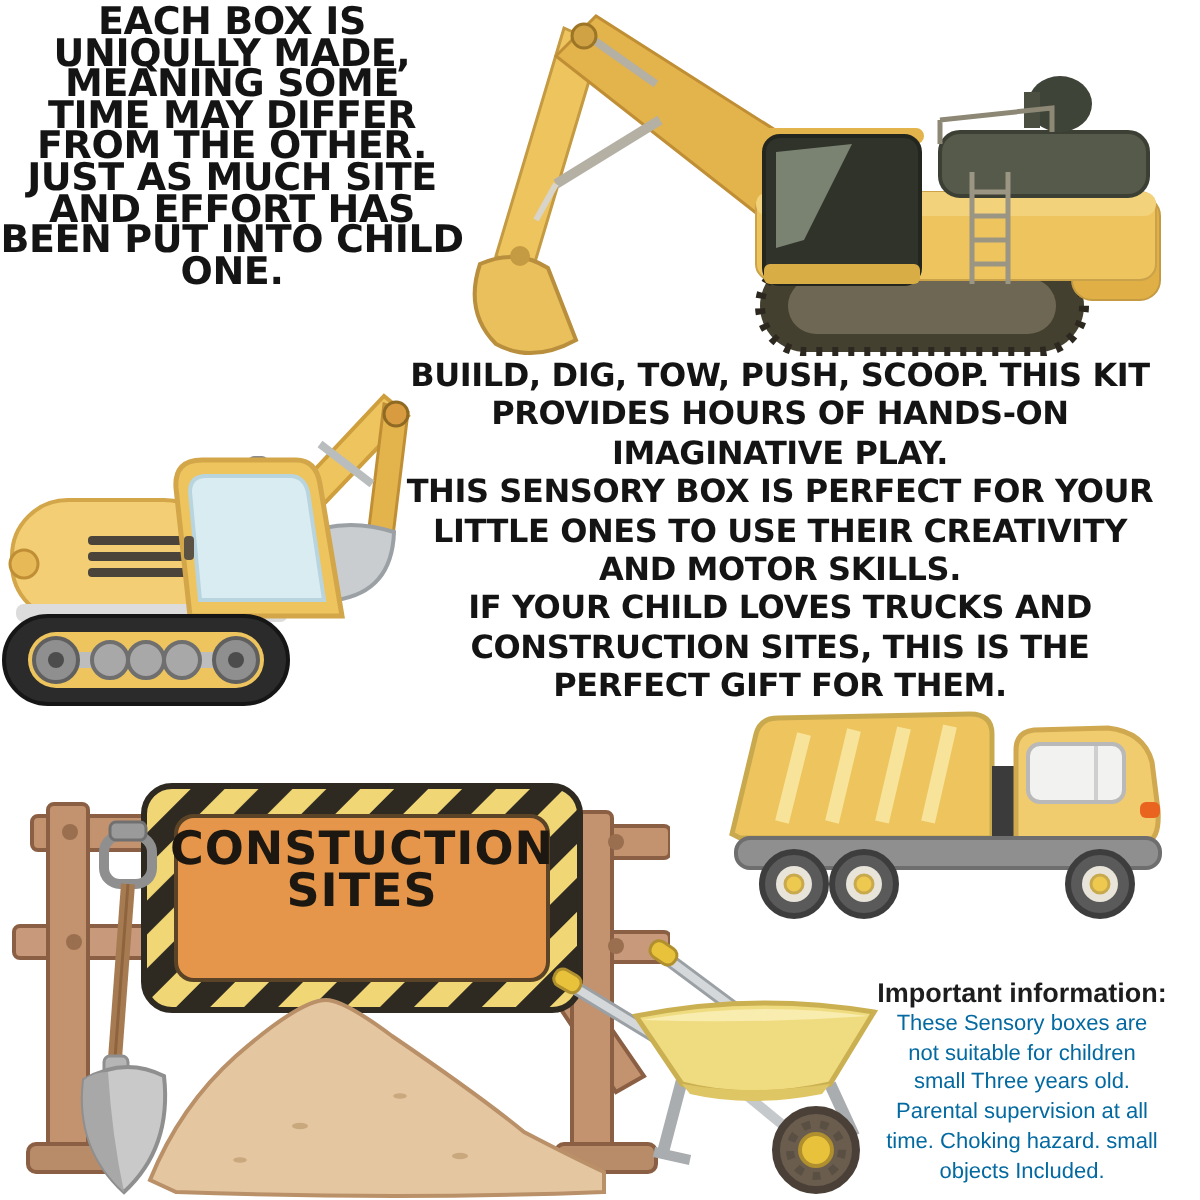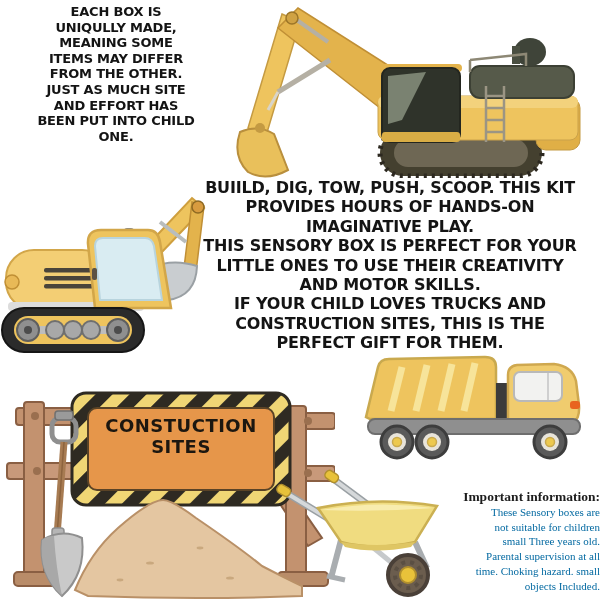--- a/index.html
+++ b/index.html
@@ -2,45 +2,45 @@
 <html><head>
 <meta charset="utf-8">
 <style>
   html,body{margin:0;padding:0;background:#ffffff;}
   .canvas{position:relative;width:600px;height:600px;background:#ffffff;overflow:hidden;
           font-family:"DejaVu Sans",sans-serif;}
   .abs{position:absolute;}
 
   
   .toon{font-weight:800;color:#141414;text-align:center;letter-spacing:-0.2px;}
-  .top-note{left:0;top:4px;width:232px;font-size:13px;line-height:15.6px;}
+  .top-note{left:0;top:4px;width:232px;font-size:19px;line-height:15.6px;}
   .mid-text{left:178px;top:178px;width:424px;font-size:16px;line-height:19.4px;}
 
   
   .sign-text{left:80px;top:415px;width:202px;text-align:center;font-weight:800;
-             color:#1c1710;font-size:18px;line-height:21px;letter-spacing:0.5px;}
+             color:#1c1710;font-size:23px;line-height:21px;letter-spacing:0.5px;}
 
   
-  .info{left:422px;top:489px;width:178px;text-align:right;
-        font-family:Liberation Serif, serif;}
+  .info{left:422px;top:489px;width:178px;text-align:center;
+        font-family:Liberation Sans, sans-serif;}
   .info .hd{font-size:13.5px;font-weight:700;color:#1d1d1d;line-height:16px;}
   .info .ln{font-size:11px;color:#0369a1;line-height:14.7px;}
 
   svg{display:block;}
 </style>
 </head>
 <body>
 
 <div class="canvas">
 
   <div class="abs toon top-note">
     <div>EACH BOX IS</div>
     <div>UNIQULLY MADE,</div>
     <div>MEANING SOME</div>
-    <div>ITEMS MAY DIFFER</div>
+    <div>TIME MAY DIFFER</div>
     <div>FROM THE OTHER.</div>
     <div>JUST AS MUCH SITE</div>
     <div>AND EFFORT HAS</div>
     <div>BEEN PUT INTO CHILD</div>
     <div>ONE.</div>
   </div>
 
   <svg class="abs" style="left:230px;top:0;" width="370" height="178" viewBox="0 0 370 178">
     <g>
       <polygon points="52,14 70,22 36,136 18,128" fill="#eec45e" stroke="#c49a42" stroke-width="1.5"></polygon>

